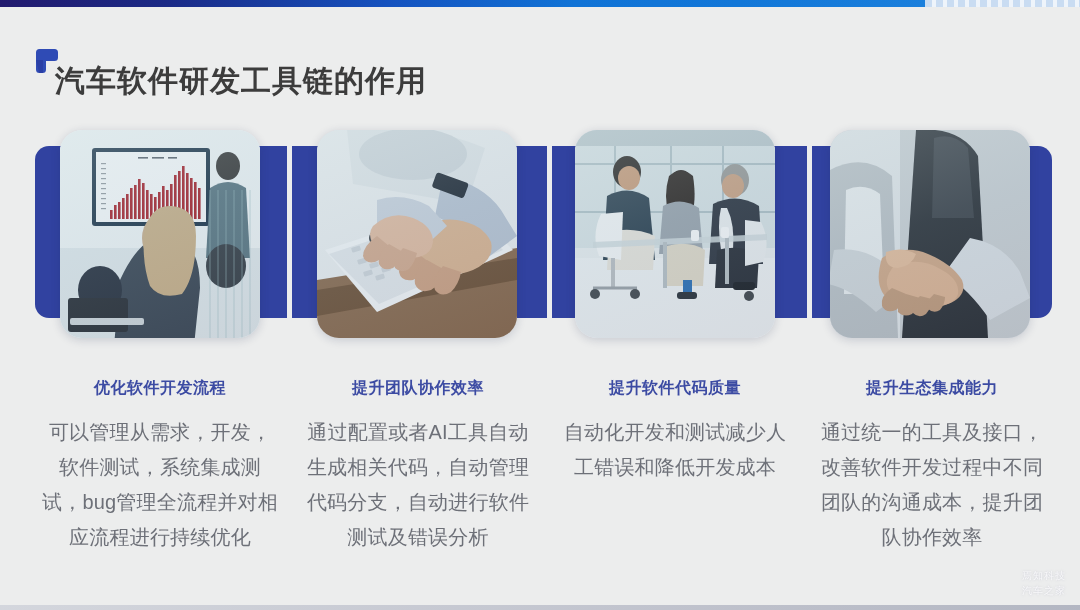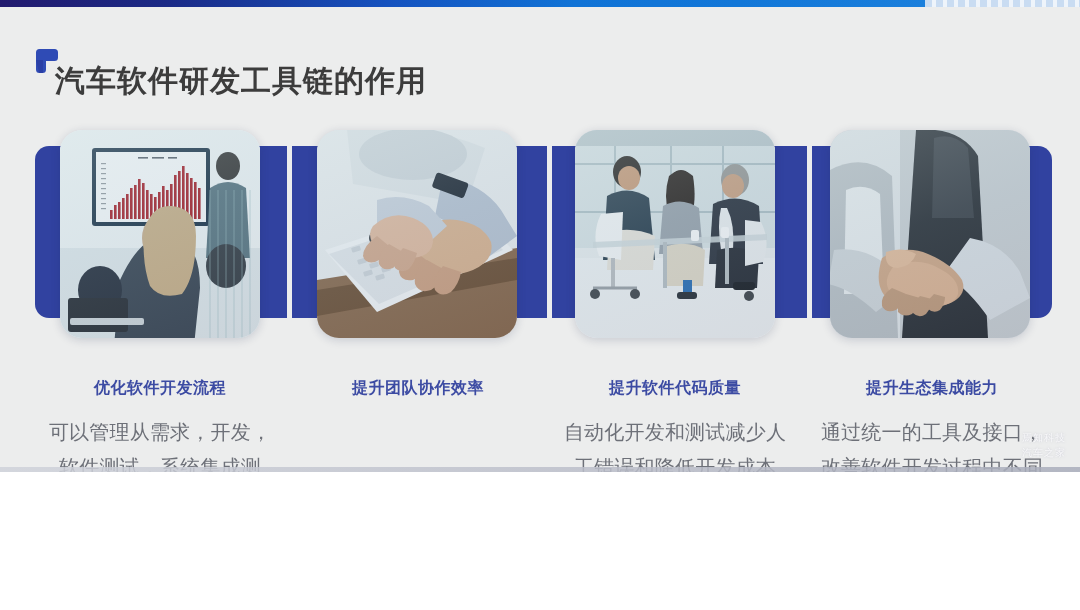--- a/index.html
+++ b/index.html
@@ -4,21 +4,21 @@
 <style>
   * { margin:0; padding:0; box-sizing:border-box; }
   html, body {
     width:1080px; height:610px;
     font-family:"Liberation Sans","DejaVu Sans",sans-serif;
     background:#ffffff;
     overflow:hidden;
   }
   .slide {
     position:relative;
-    width:1080px; height:472px;
+    width:1080px; height:610px;
     background:#eceded;
     overflow:hidden;
   }
 
   
   .topbar { position:absolute; left:0; top:0; width:1080px; height:7px; display:flex; }
   .topbar-fill {
     height:7px; width:925px;
     background:linear-gradient(90deg,#221a6e 0%,#1b2a86 18%,#1552bf 42%,#1073d6 62%,#1277d8 80%,#1a7fdc 100%);
   }
@@ -332,20 +332,21 @@
     </div>
 
   </div>
 
   <div class="caption p1">
     <div class="cap-title">优化软件开发流程</div>
     <div class="cap-body">可以管理从需求，开发，软件测试，系统集成测试，bug管理全流程并对相应流程进行持续优化</div>
   </div>
   <div class="caption p2">
     <div class="cap-title">提升团队协作效率</div>
+    <div class="cap-body">通过配置或者AI工具自动生成相关代码，自动管理代码分支，自动进行软件测试及错误分析</div>
   </div>
   <div class="caption p3">
     <div class="cap-title">提升软件代码质量</div>
     <div class="cap-body">自动化开发和测试减少人工错误和降低开发成本</div>
   </div>
   <div class="caption p4">
     <div class="cap-title">提升生态集成能力</div>
     <div class="cap-body">通过统一的工具及接口，改善软件开发过程中不同团队的沟通成本，提升团队协作效率</div>
   </div>
 

